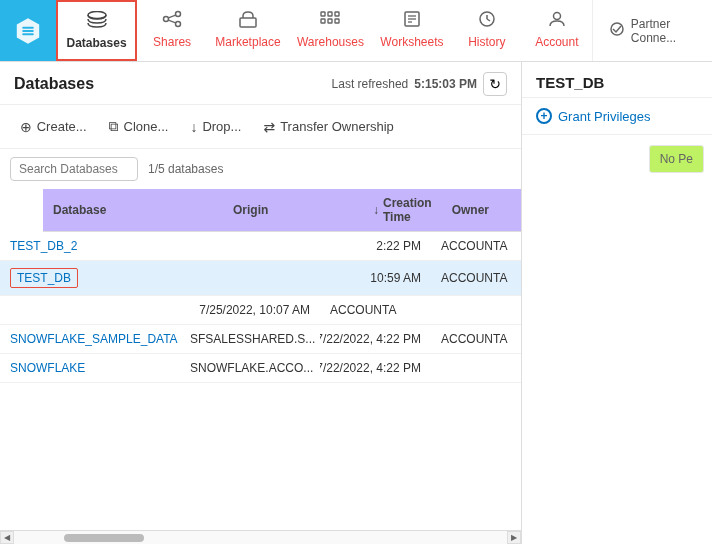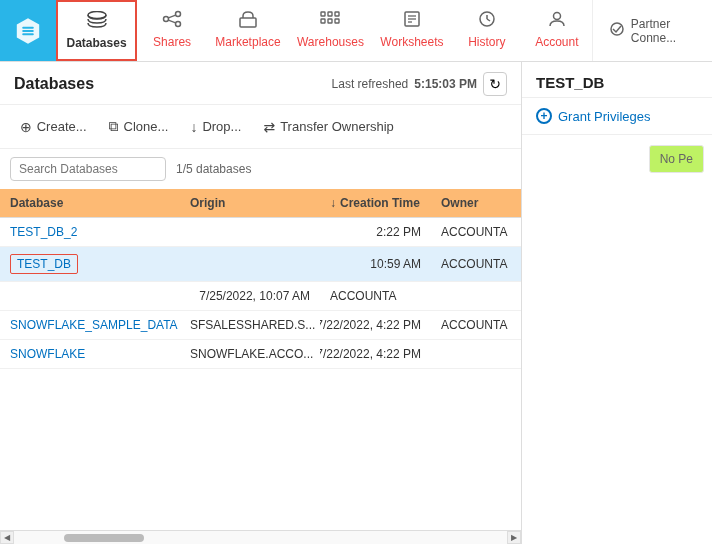--- a/index.html
+++ b/index.html
@@ -137,43 +137,44 @@
       display: flex;
       align-items: center;
       padding: 8px 10px;
       gap: 10px;
     }
     .search-input {
       border: 1px solid #ccc;
       border-radius: 4px;
       padding: 4px 8px;
       font-size: 12px;
-      width: 156px;
+      width: 128px;
       color: #999;
       outline: none;
     }
     .db-count {
       font-size: 12px;
       color: #666;
     }
 
     
     .db-table {
       flex: 1;
       overflow-y: auto;
       overflow-x: hidden;
     }
     .table-header {
       display: grid;
       grid-template-columns: 180px 140px 1fr 90px;
       border-bottom: 1px solid #ddd;
-      background: #fdba74;
+      background: #c4b5fd;
       font-size: 12px;
       font-weight: 600;
       color: #444;
+      margin-left: 43px;
     }
     .th {
       padding: 7px 10px;
       display: flex;
       align-items: center;
       gap: 4px;
     }
     .table-row {
       display: grid;
       grid-template-columns: 180px 140px 1fr 90px;

